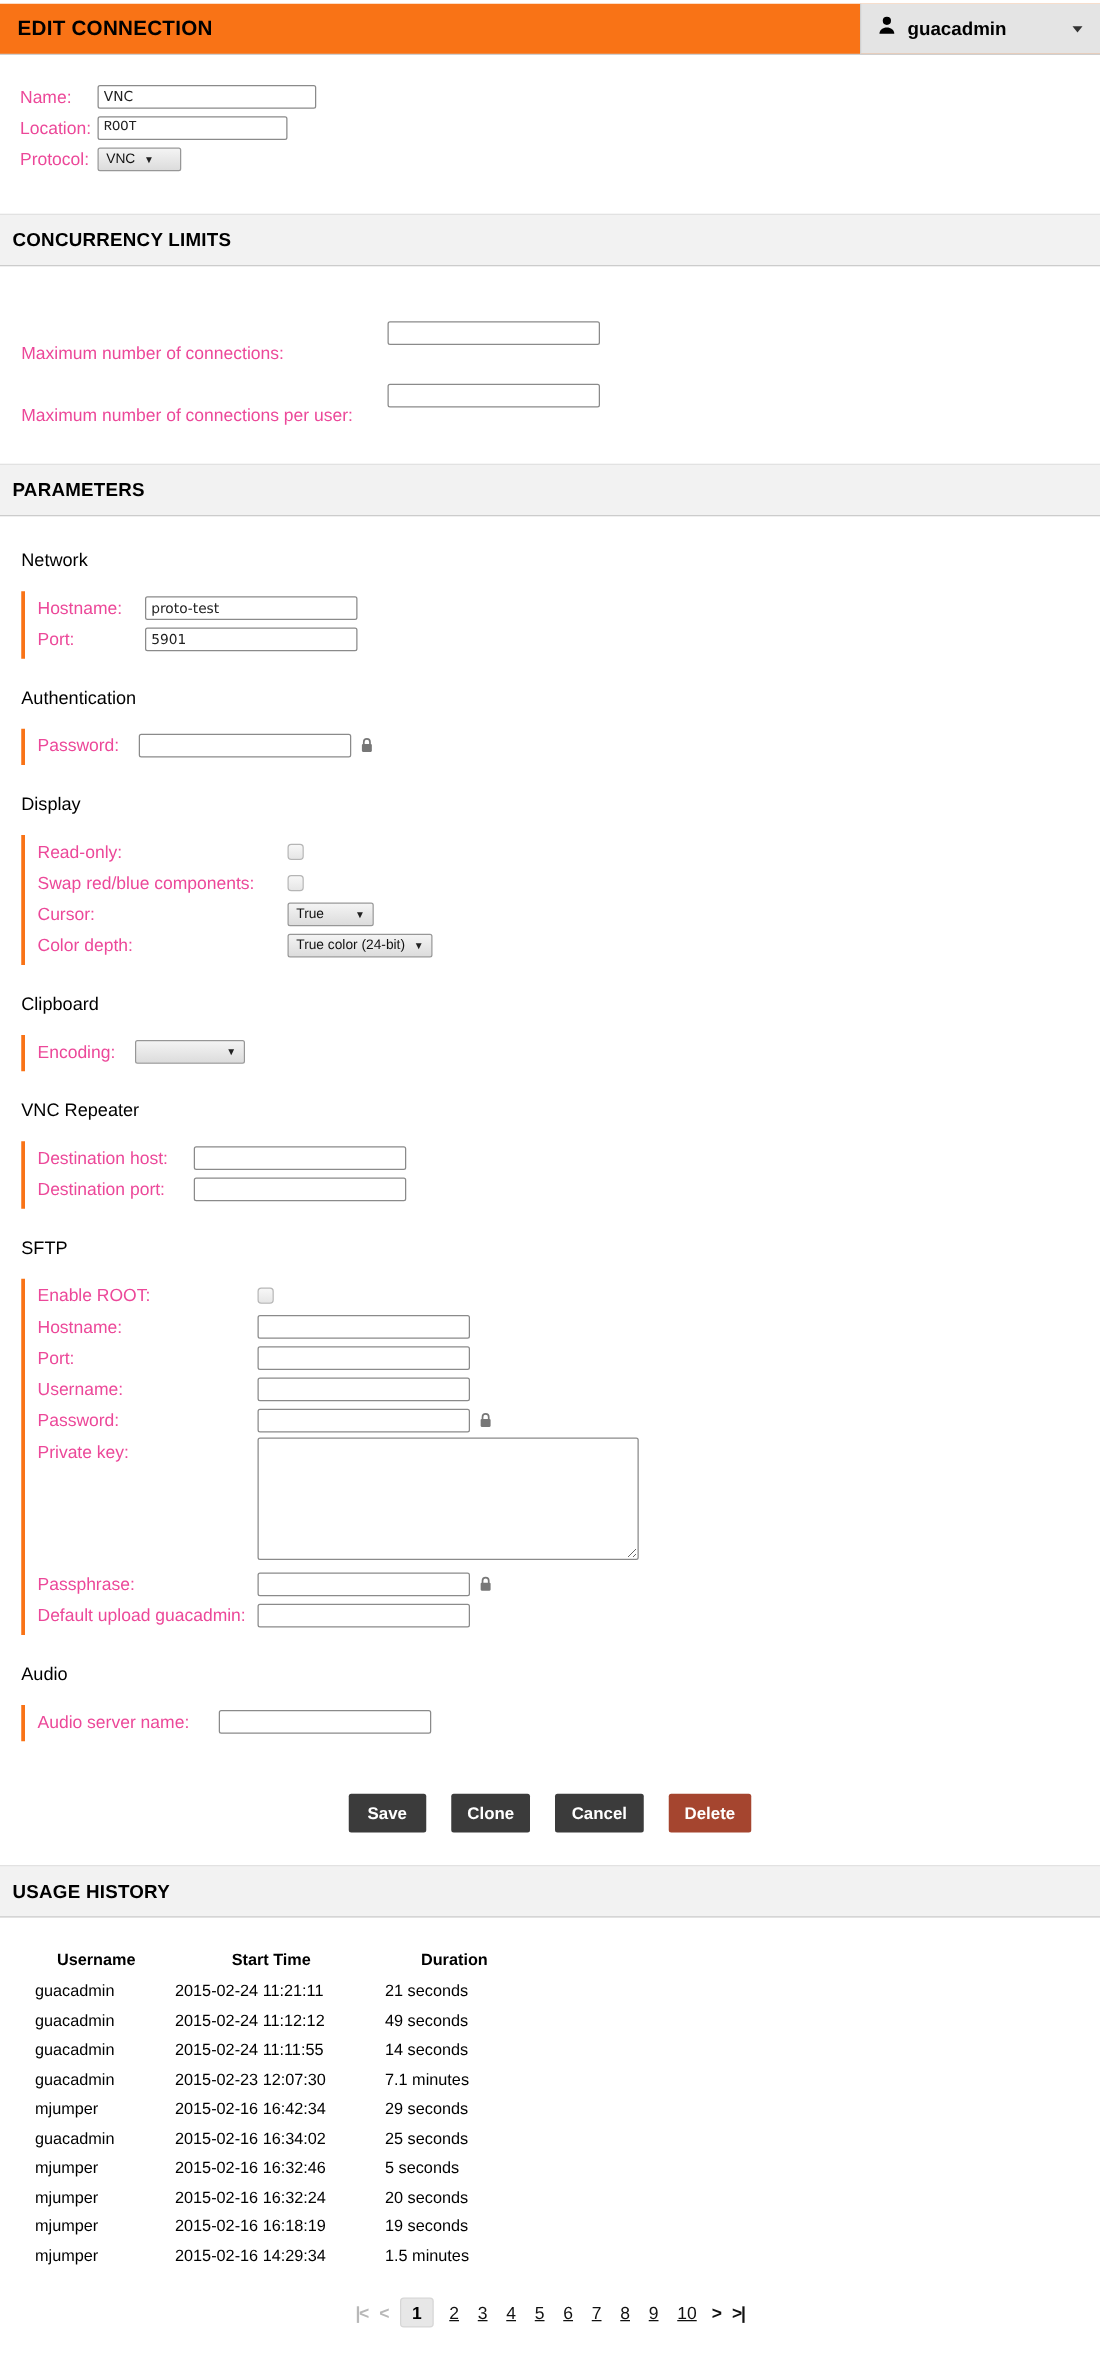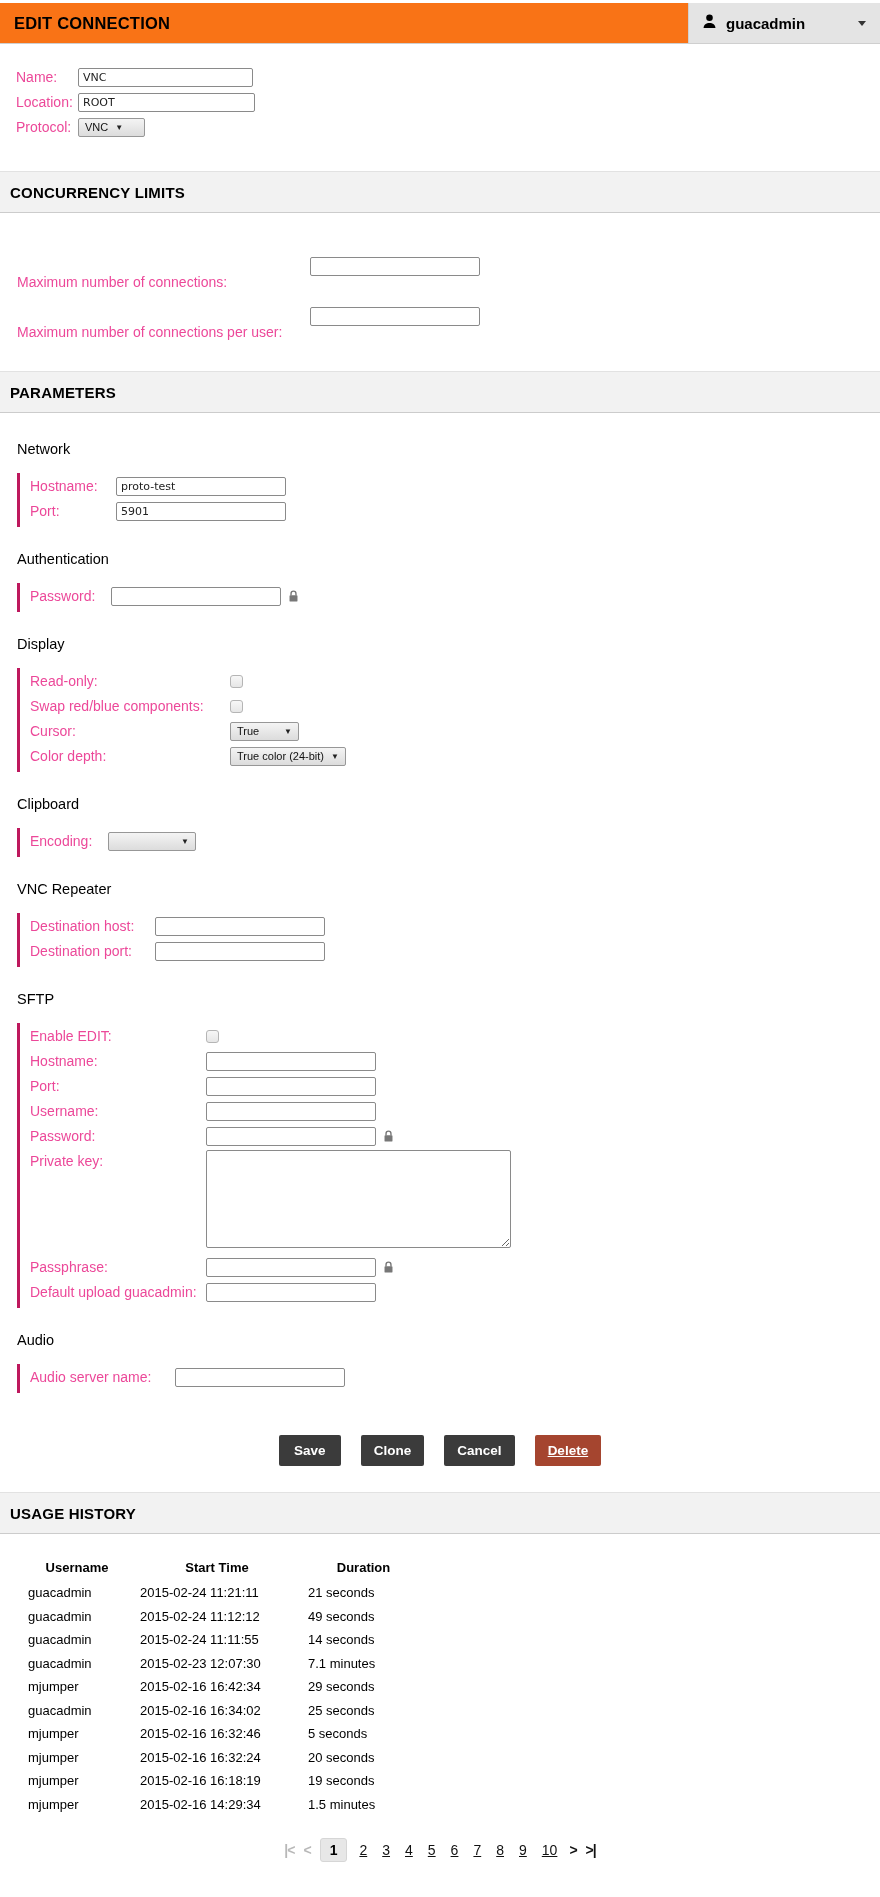--- a/index.html
+++ b/index.html
@@ -113,21 +113,21 @@
   .concurrency-fields label { width: 293px; margin-top: 31px; }
 
   .params-body { padding: 4px 0 0 0; }
   .subsection-title {
     font-size: 14.5px;
     font-weight: normal;
     margin: 24px 0 16px 17px;
   }
   .field-group {
     margin-left: 17px;
-    border-left: 3px solid #be185d;
+    border-left: 3px solid #f97316;
     padding: 2px 0 2px 10px;
   }
   .grp-network label   { width: 86px; }
   .grp-auth label      { width: 81px; }
   .grp-display label   { width: 200px; }
   .grp-clipboard label { width: 78px; }
   .grp-repeater label  { width: 125px; }
   .grp-sftp label      { width: 176px; }
   .grp-audio label     { width: 145px; }
   .row-top { align-items: flex-start; }
@@ -145,21 +145,21 @@
     padding: 8px 13px;
     background: #3b3b3b;
     color: #fff;
     font-family: "Liberation Sans", sans-serif;
     font-size: 13.5px;
     font-weight: bold;
     border: none;
     border-radius: 2px;
     cursor: pointer;
   }
-  .btn-delete { background: #a5452f; text-decoration: underline; }
+  .btn-delete { background: #a5452f; }
 
   
   .history-table { border-collapse: collapse; margin: 26px 0 0 28px; font-size: 13px; }
   .history-table th { font-weight: bold; text-align: center; padding: 0 14px 6px 0; }
   .history-table td { text-align: left; padding: 0 14px 0 0; height: 23.5px; }
   .history-table col.c1 { width: 112px; }
   .history-table col.c2 { width: 168px; }
   .history-table col.c3 { width: 125px; }
 
   .pagination {
@@ -200,21 +200,21 @@
   </div>
 </div>
 
 <div class="general-section">
   <div class="field-row">
     <label>Name:</label>
     <input type="text" style="width: 175px;" value="VNC">
   </div>
   <div class="field-row">
     <label>Location:</label>
-    <input type="text" style="width: 177px;" value="ROOT">
+    <input type="text" style="width: 152px; font-family: Liberation Mono, monospace;" value="ROOT">
   </div>
   <div class="field-row">
     <label>Protocol:</label>
     <span class="fake-select" style="width:67px">
       <span>VNC</span>
       <span class="sel-caret">▼</span>
     </span>
   </div>
 </div>
 
@@ -309,21 +309,21 @@
     </div>
     <div class="field-row">
       <label>Destination port:</label>
       <input type="text" value="" style="">
     </div>
   </div>
 
   <h3 class="subsection-title">SFTP</h3>
   <div class="field-group grp-sftp">
     <div class="field-row">
-      <label>Enable EDIT:</label>
+      <label>Enable ROOT:</label>
       <span class="checkbox"></span>
     </div>
     <div class="field-row">
       <label>Hostname:</label>
       <input type="text" value="" style="">
     </div>
     <div class="field-row">
       <label>Port:</label>
       <input type="text" value="" style="">
     </div>

